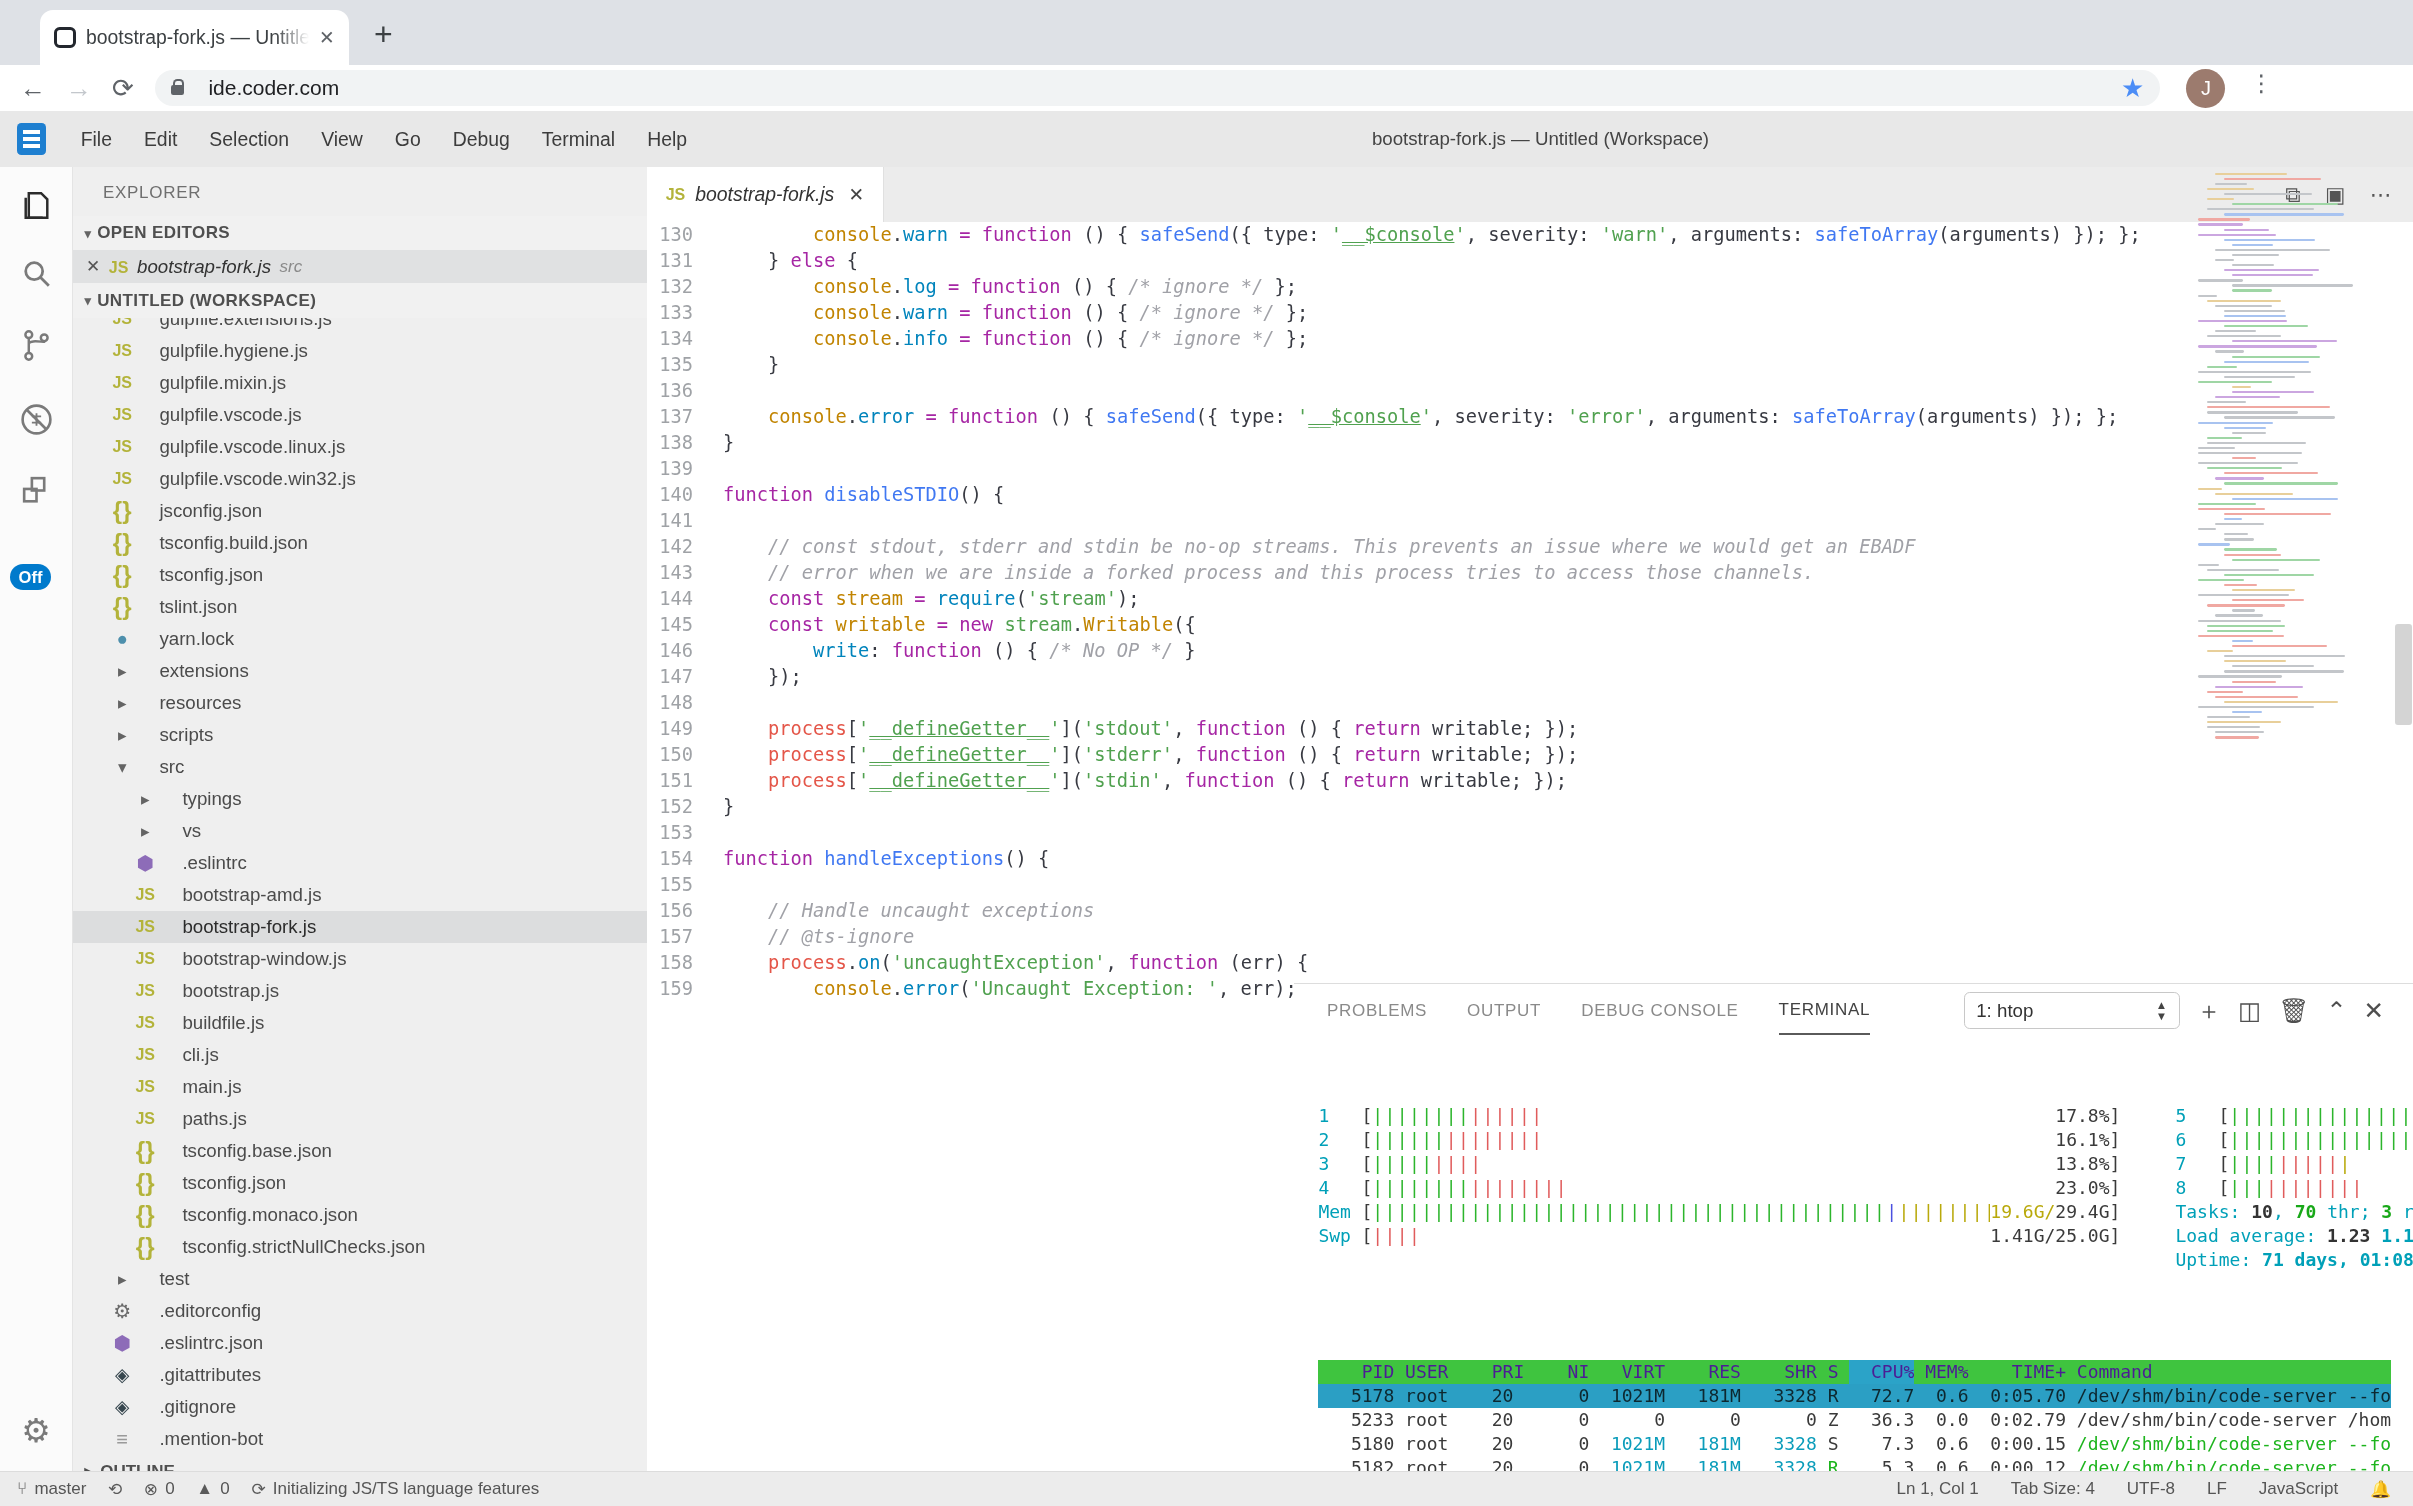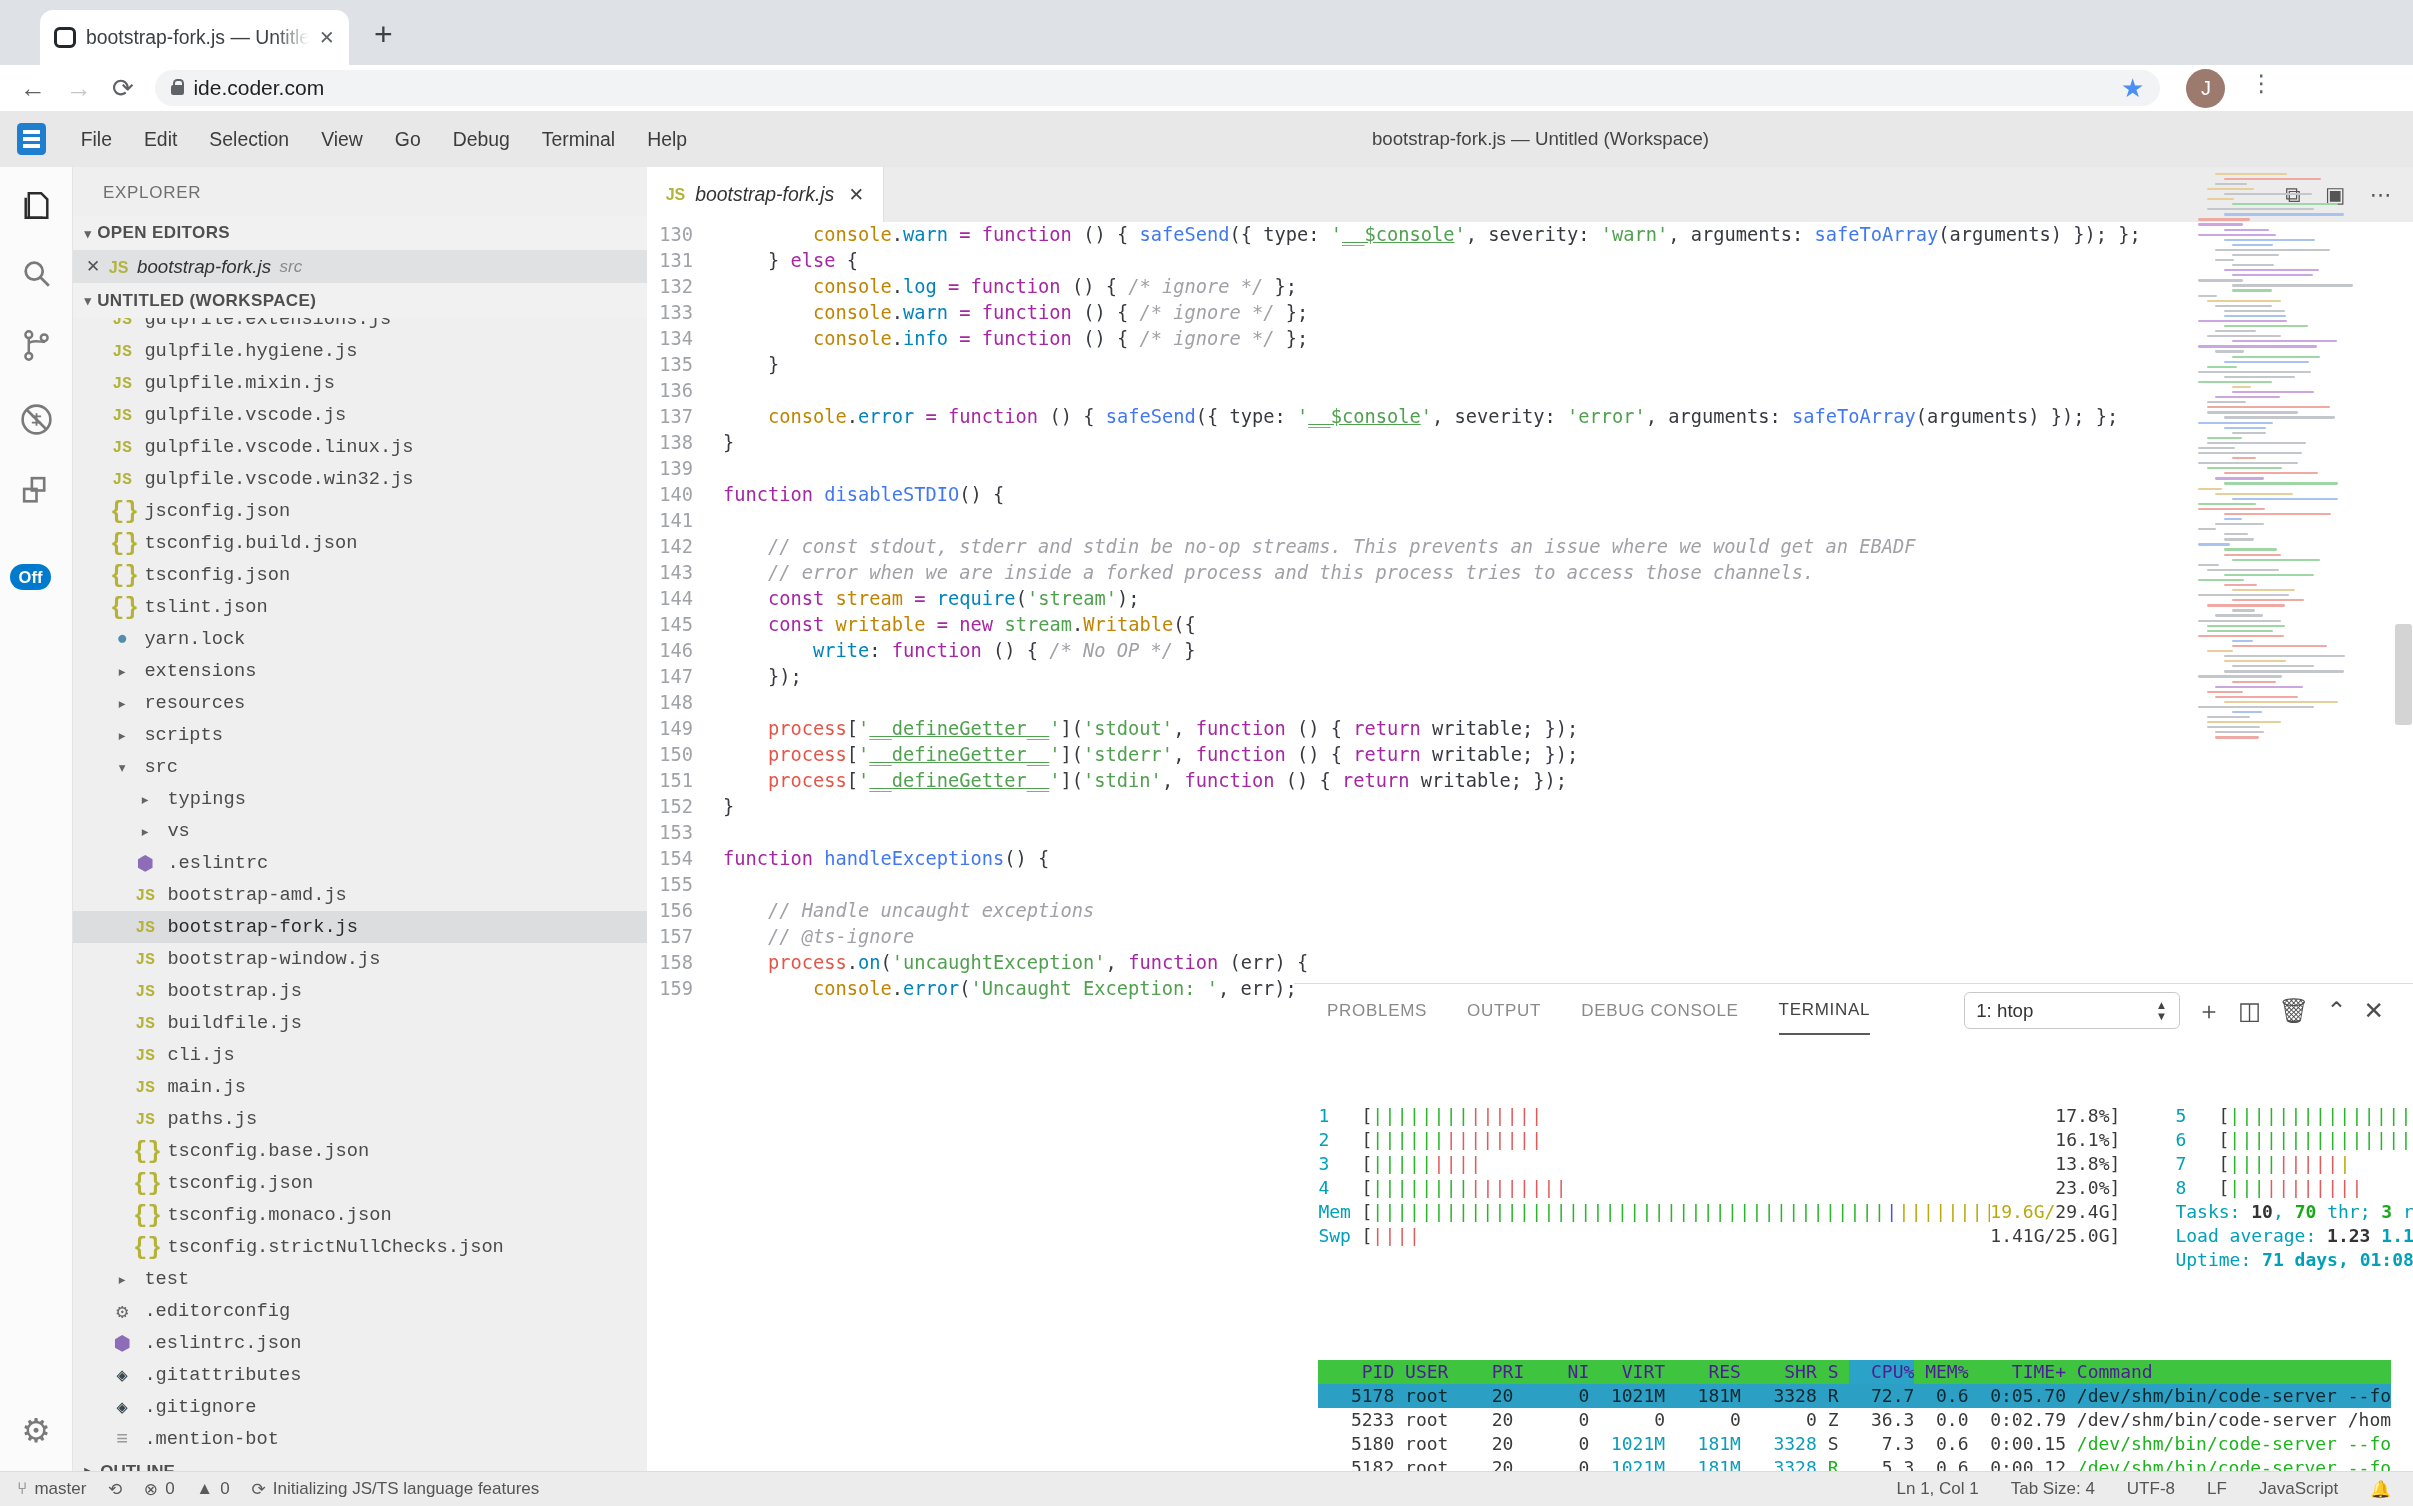--- a/index.html
+++ b/index.html
@@ -12,21 +12,21 @@
   .btab-title{font-size:19.4px;color:#3c4043;white-space:nowrap;overflow:hidden;flex:1;
         -webkit-mask-image:linear-gradient(90deg,#000 85%,transparent);mask-image:linear-gradient(90deg,#000 85%,transparent);}
   .tab-x{font-size:18.7px;color:#5f6368;}
   .newtab{position:absolute;left:374px;top:16px;font-size:32px;color:#3c4043;font-weight:300;}
   .favicon{width:21.6px;height:21.6px;border-radius:5.7px;border:3.6px solid #23272e;box-sizing:border-box;flex:0 0 auto;}
   .toolbar{position:absolute;left:0;top:65px;width:100%;height:46px;background:#fff;border-bottom:1.4px solid #dadce0;
         display:flex;align-items:center;}
   .navbtn{font-size:26px;color:#5f6368;margin-left:20px;}
   .navbtn.disabled{color:#c3c7cc;}
   .omnibox{margin-left:21.6px;width:2005px;height:36px;background:#f1f3f4;border-radius:18.7px;
-        display:flex;align-items:center;padding:0 16px;box-sizing:border-box;gap:9px;}
+        display:flex;align-items:center;padding:0 16px;box-sizing:border-box;gap:24px;}
   .lock{width:13px;height:10px;background:#5f6368;border-radius:2.2px;position:relative;margin-top:4.3px;}
   .lock:before{content:"";position:absolute;left:1.4px;top:-6.5px;width:7.2px;height:6.5px;border:2.2px solid #5f6368;
         border-bottom:none;border-radius:4.3px 4.3px 0 0;}
   .url{font-size:21px;color:#202124;flex:1;}
   .star{color:#4c8df6;font-size:26px;}
   .avatar{width:39px;height:39px;border-radius:50%;background:#9c7b6e;color:#fff;font-size:20px;
         display:flex;align-items:center;justify-content:center;margin-left:26px;}
   .kebab{font-size:23px;color:#5f6368;letter-spacing:0;margin:0 21.6px 0 24.4px;line-height:8.6px;}
   
   .titlebar{position:absolute;left:0;top:111px;width:100%;height:56px;background:#e8e8e8;border-bottom:0.7px solid #d4d4d4;
@@ -48,21 +48,21 @@
         overflow:hidden;}
   .sb-title{font-size:17px;color:#6f6f6f;letter-spacing:0.7px;padding:16px 0 13px 30px;}
   .sb-sect{font-size:17px;font-weight:bold;color:#4f4f4f;letter-spacing:0.4px;background:#f1f1f1;
         padding:7.2px 0 7.2px 11.5px;display:flex;align-items:center;gap:5.7px;}
   .sb-sect .tw{font-size:13px;color:#646464;}
   .oe-row{display:flex;align-items:center;height:33px;background:#e0e1e2;font-size:18.7px;gap:8.6px;padding-left:13px;}
   .oe-row .fname{font-style:italic;color:#333;}
   .oe-row .desc{font-style:italic;color:#8a8a8a;font-size:17px;}
   .oe-close{color:#555;font-size:17px;}
   #file-tree{overflow:hidden;height:1135px;}
-  .trow{display:flex;align-items:center;height:32px;font-size:18.7px;color:#4b4b4b;gap:10px;font-family:Liberation Mono, monospace;}
+  .trow{display:flex;align-items:center;height:32px;font-size:18.7px;color:#4b4b4b;gap:25px;}
   .trow.sel{background:#dcddde;color:#2b2b2b;}
   .trow.clip{margin-top:-14.4px;}
   .trow .fi{width:24.4px;text-align:center;flex:0 0 auto;font-size:17px;}
   .ind0{padding-left:37px;} .ind1{padding-left:60px;}
   .fi-js:before{content:"JS";color:#b3b33a;font-weight:bold;font-size:16px;}
   .fi-json:before{content:"{}";color:#b3b33a;font-weight:bold;font-size:24px;}
   .fi-folder:before{content:"▸";color:#646464;}
   .fi-folderOpen:before{content:"▾";color:#646464;}
   .fi-yarn:before{content:"●";color:#4d8fac;font-size:18.7px;}
   .fi-eslint:before{content:"⬢";color:#8d6cb8;font-size:20px;}

